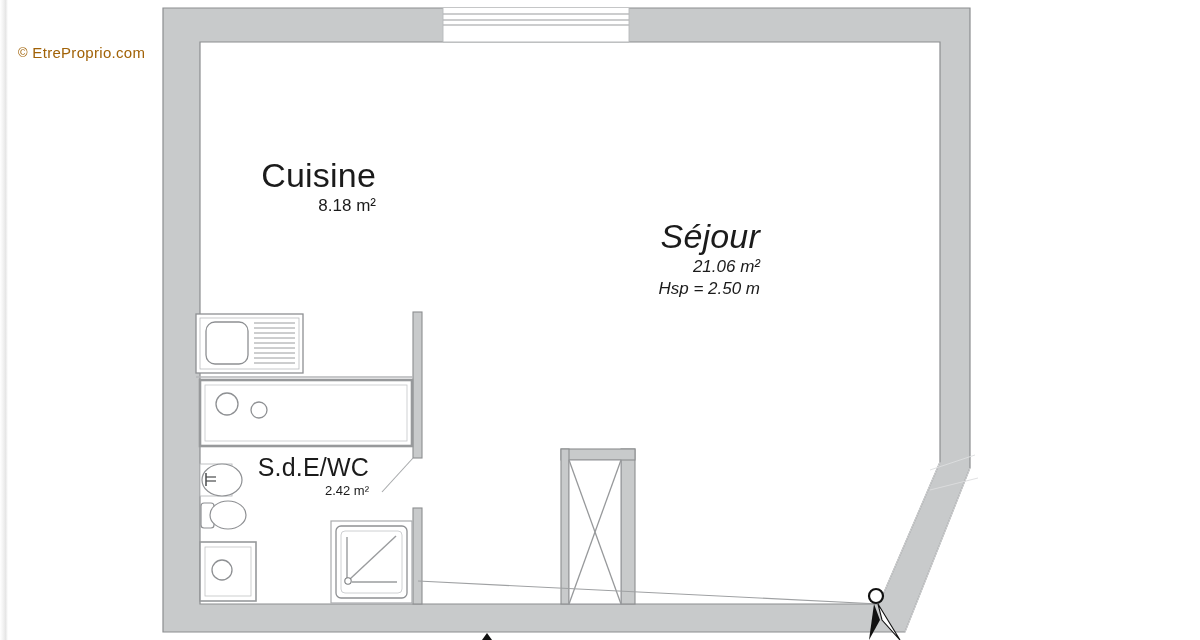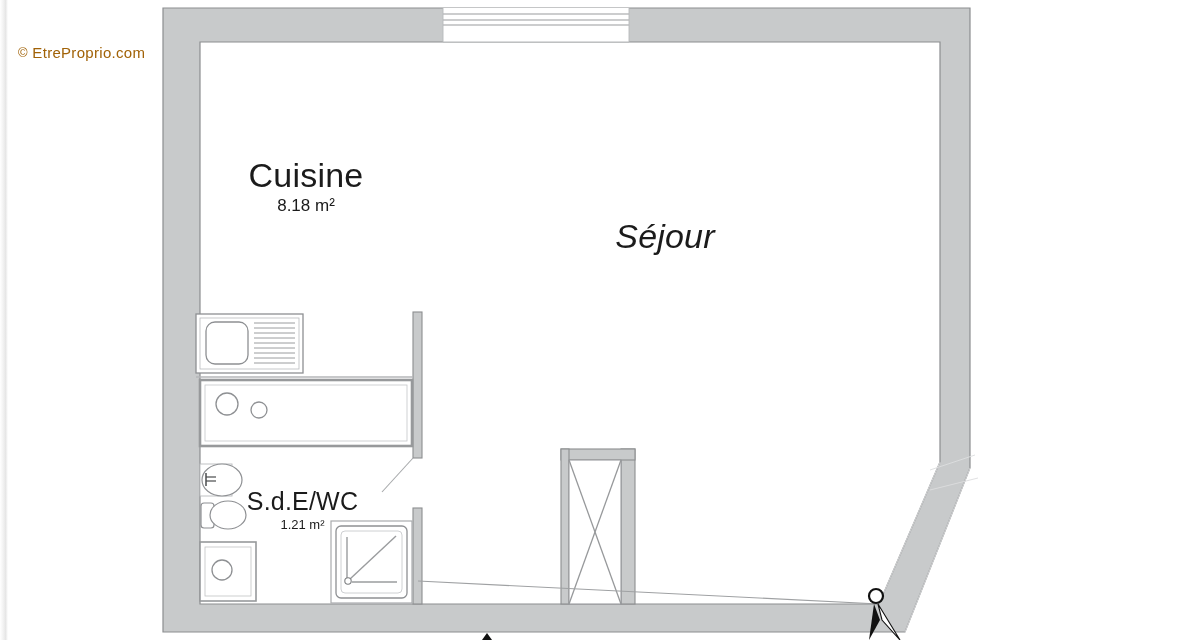--- a/index.html
+++ b/index.html
@@ -22,21 +22,21 @@
     left: 0; top: 0;
     width: 8px; height: 640px;
     background: linear-gradient(to right, #ffffff 0%, #f2f2f2 40%, #e6e6e6 70%, #ffffff 100%);
   }
   #plan-svg {
     position: absolute;
     left: 0; top: 0;
   }
   .label-block {
     position: absolute;
-    text-align: center;
+    text-align: right;
     color: #1b1b1b;
     white-space: nowrap;
     user-select: none;
   }
   .room-name {
     font-size: 34px;
     line-height: 40px;
     letter-spacing: 0.2px;
   }
   .room-name.small {
@@ -194,25 +194,27 @@
 
   </svg>
 
   <div class="label-block" style="left:236px; top:155px; width:140px;">
     <div class="room-name">Cuisine</div>
     <div class="room-area">8.18 m²</div>
   </div>
 
   <div class="label-block" style="left:570px; top:216px; width:190px;font-style:italic;">
     <div class="room-name">Séjour</div>
-  </div>
-
-  <div class="label-block" style="left:236px; top:486px; width:133px;">
+    <div class="room-area">21.06 m²</div>
+    <div class="room-hsp">Hsp = 2.50 m</div>
+  </div>
+
+  <div class="label-block" style="left:236px; top:452px; width:133px;">
     <div class="room-name small">S.d.E/WC</div>
-    <div class="room-area small">1.21 m²</div>
+    <div class="room-area small">2.42 m²</div>
   </div>
 
   <div id="watermark">
     <span class="wm-mark">©</span>
     <span>EtreProprio.com</span>
   </div>
 
 </div>
 
 </body></html>

